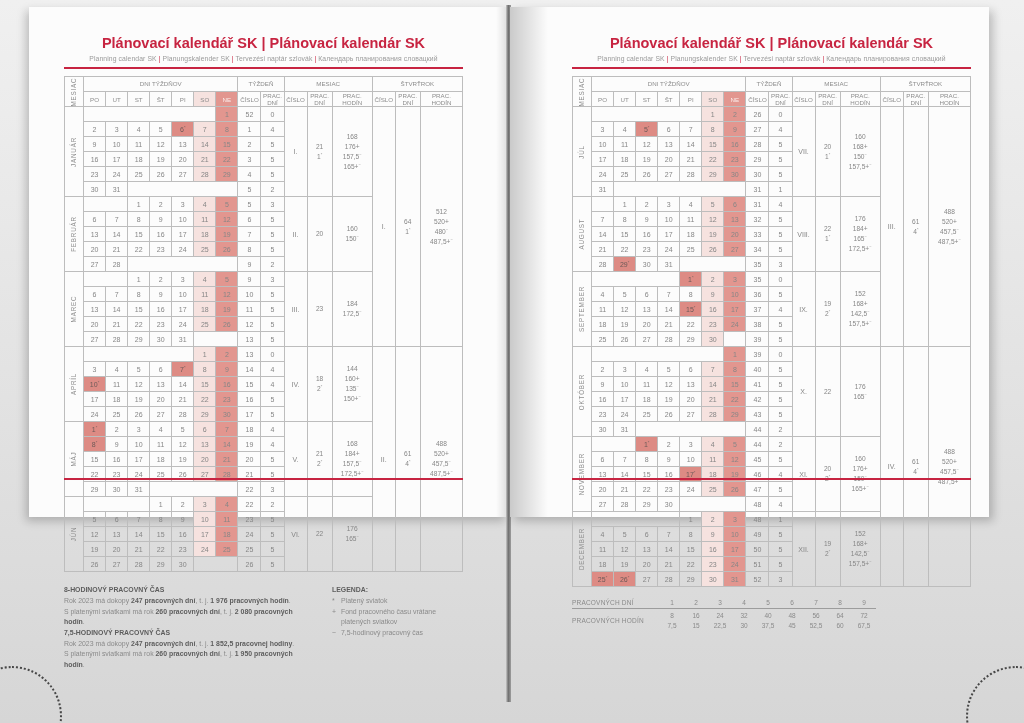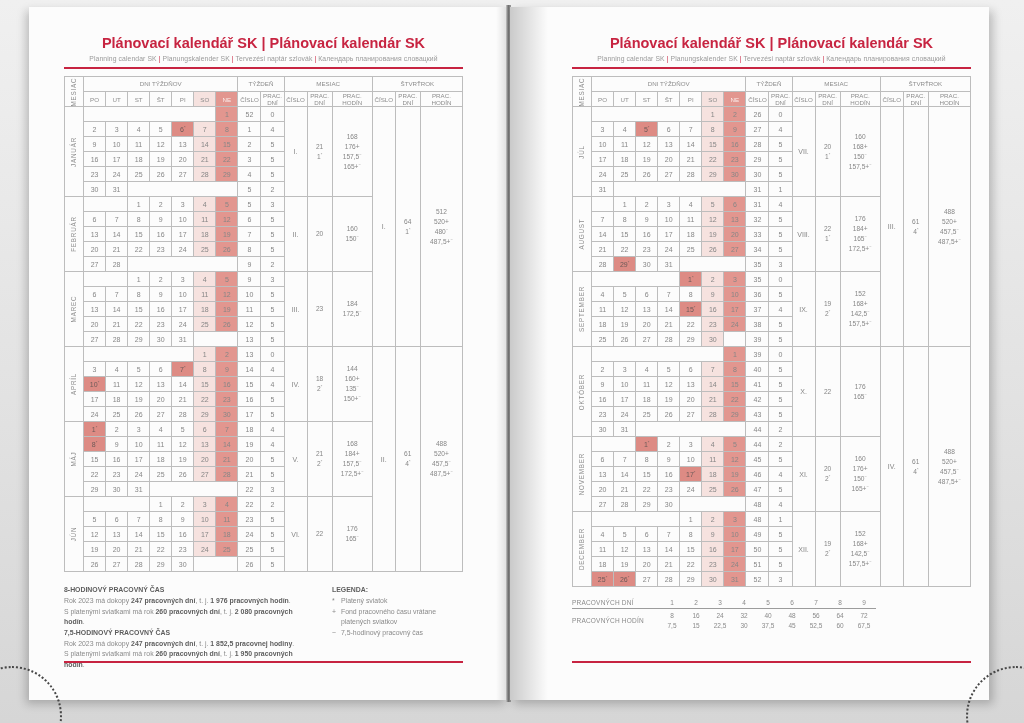--- a/index.html
+++ b/index.html
@@ -2,21 +2,21 @@
 <html><head>
 <meta charset="utf-8">
 <style>
   :root{ --red:#c72441; }
   html,body{margin:0;padding:0;}
   body{
     width:1024px;height:723px;position:relative;overflow:hidden;
     background:linear-gradient(180deg,#f0f0f0 0%,#e2e2e2 55%,#d6d6d6 100%);
     font-family:"Liberation Sans", sans-serif;
   }
-  .page{position:absolute;top:7px;height:693px;width:479px;background:#fcfcfc;}
+  .page{position:absolute;top:7px;height:510px;width:479px;background:#fcfcfc;}
   .page.left{left:29px;box-shadow:-3px 4px 9px rgba(0,0,0,.22);}
   .page.right{left:510px;box-shadow:4px 4px 9px rgba(0,0,0,.22);}
   .page.left::after{content:"";position:absolute;top:0;right:0;bottom:0;width:12px;
     background:linear-gradient(90deg,rgba(0,0,0,0),rgba(0,0,0,.12));}
   .page.right::before{content:"";position:absolute;top:0;left:0;bottom:0;width:38px;
     background:linear-gradient(90deg,rgba(0,0,0,.20),rgba(0,0,0,0));pointer-events:none;}
   .spine{position:absolute;top:5px;left:506px;width:5px;height:697px;
     background:linear-gradient(90deg,#c9c9c9,#6e6e6e 45%,#9e9e9e);}
 
   .content{position:absolute;top:28px;bottom:0;}

